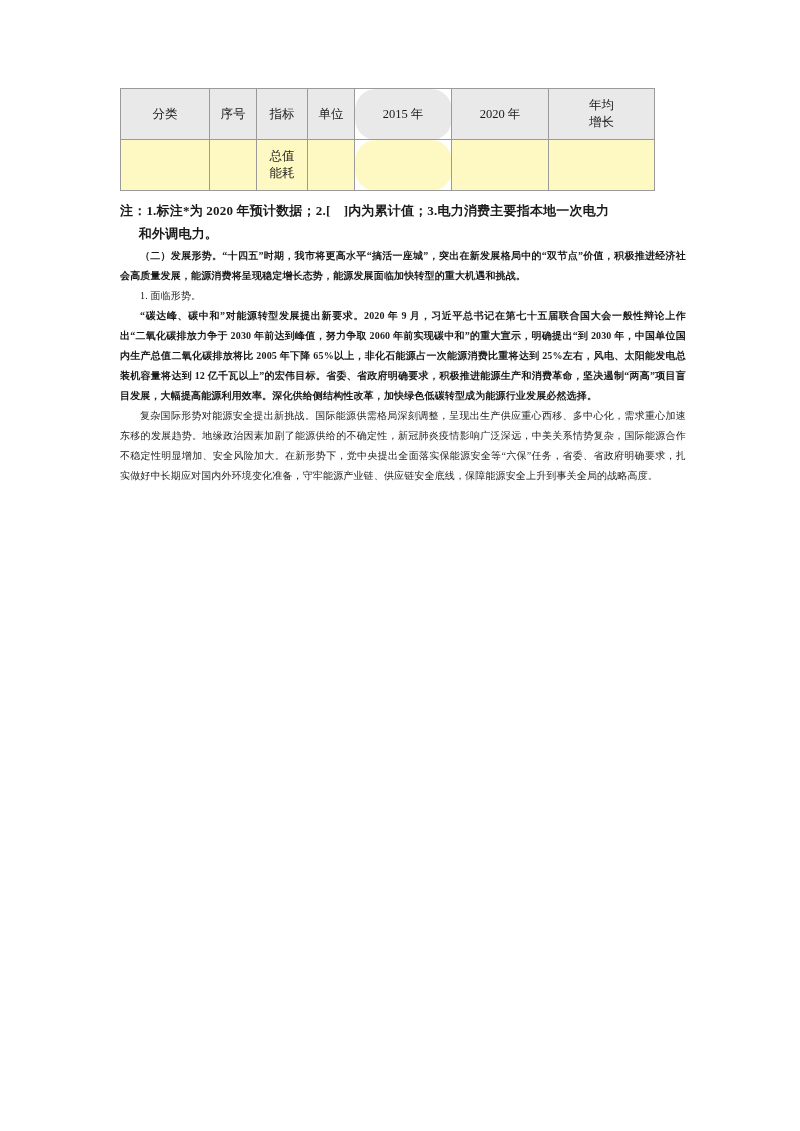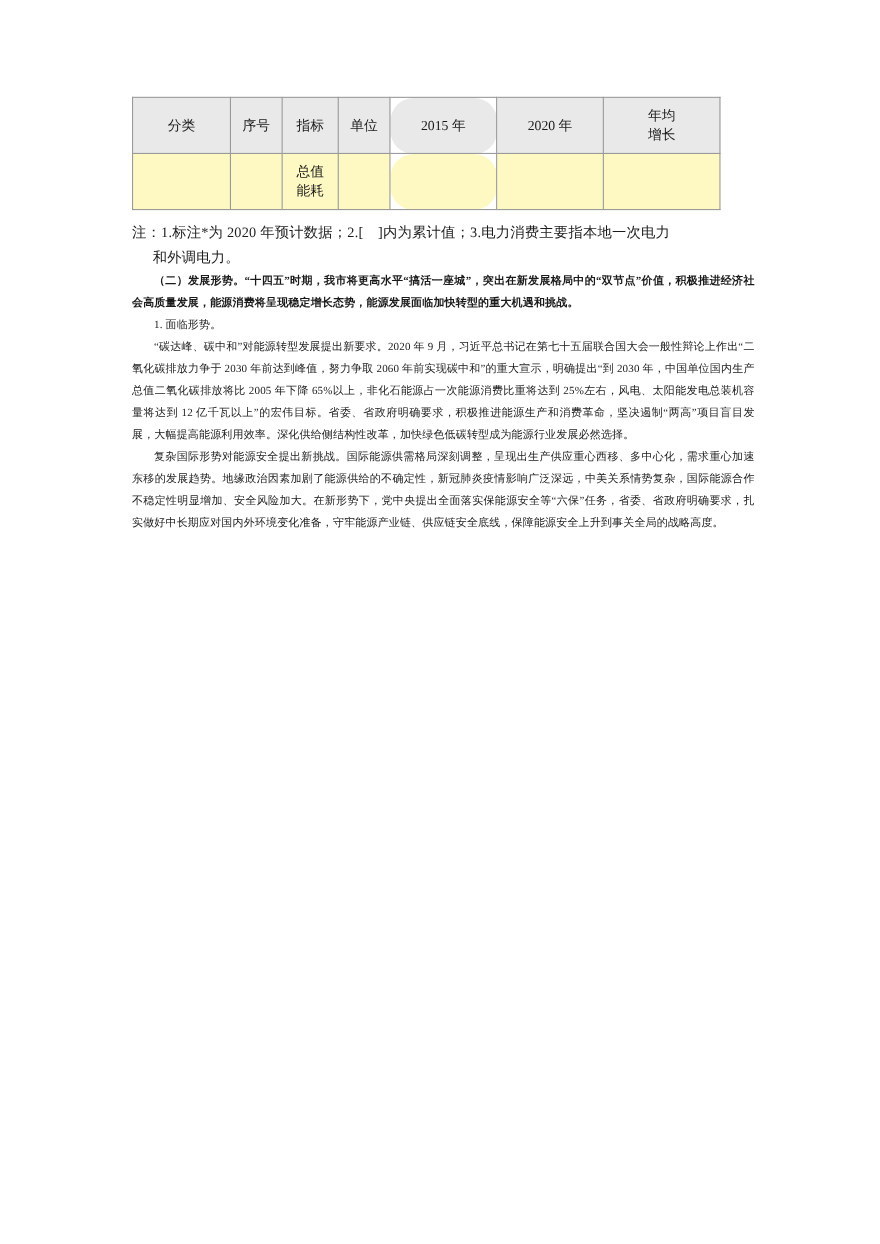--- a/index.html
+++ b/index.html
@@ -63,39 +63,40 @@
   .col-f { width: 96px; }
   .col-g { width: 105px; }
   .two-line span { display: block; }
 
   
   .note {
     margin-top: 9px;
     font-size: 13px;
     line-height: 1.75;
     letter-spacing: 0.2px;
+    font-weight: bold;
   }
   .note .line2 {
     display: block;
     text-indent: 1.45em;
   }
 
   
   p.para {
     font-size: 10px;
     line-height: 2.0;
     margin: 0;
     text-align: justify;
     text-justify: inter-ideograph;
     letter-spacing: 0.15px;
   }
   .indent2 { text-indent: 2em; }
   .gap-lg { margin-top: 26px; }
   .gap-md { margin-top: 20px; }
-  .gap-sm { margin-top: 2px; }
+  .gap-sm { margin-top: 2px; font-weight: bold; }
   .bold { font-weight: bold; }
 </style>
 </head>
 <body>
 
 <div class="page">
   <div class="content">
 
     <table class="spec">
       <thead>

